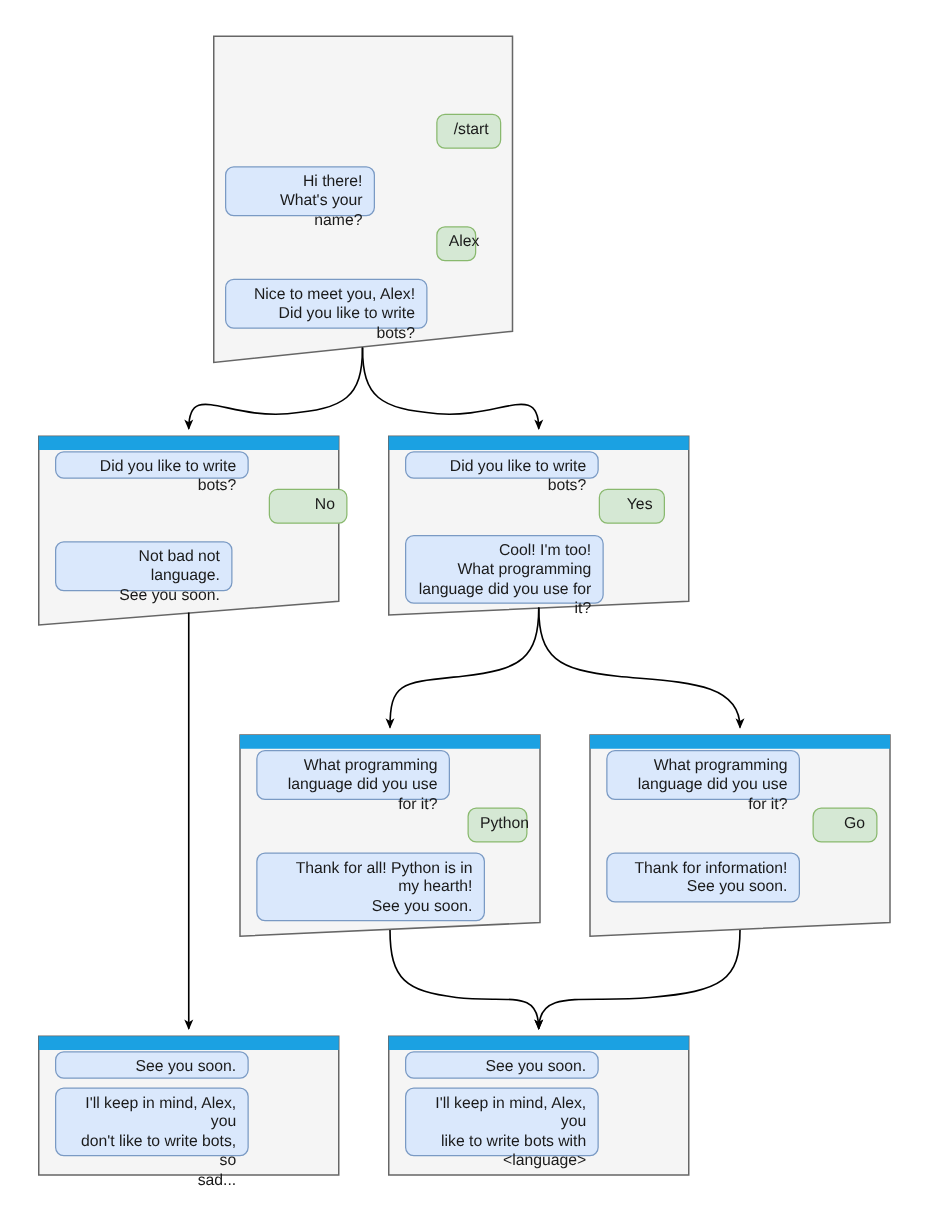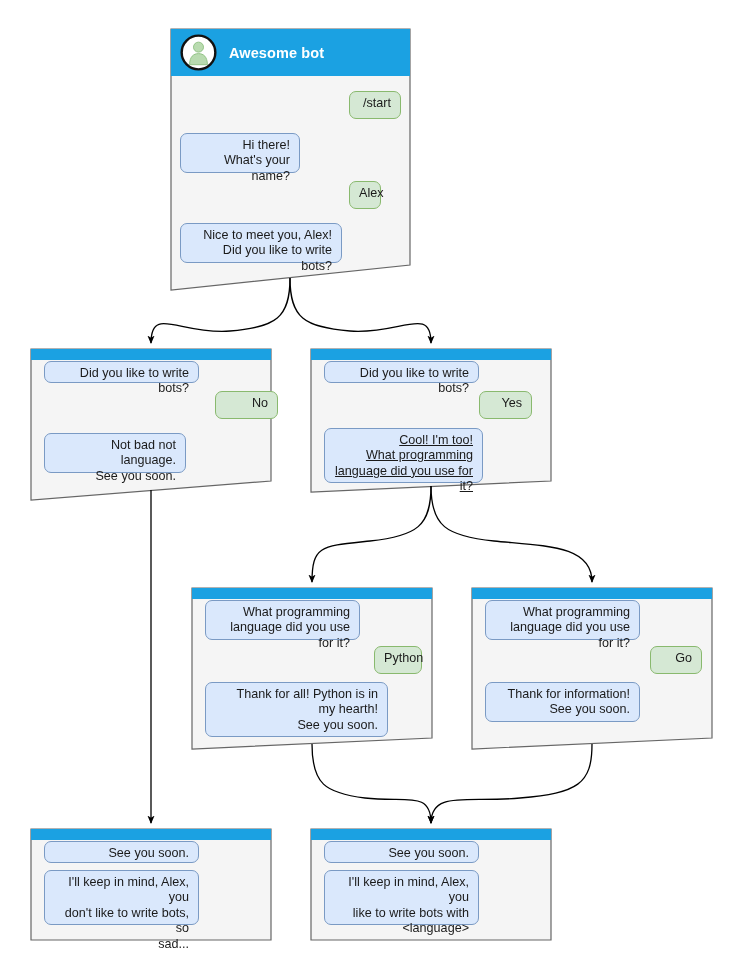--- a/index.html
+++ b/index.html
@@ -117,28 +117,20 @@
 
       <path d="M 431,486 C 431,526 446,536 494,541 C 545,546 592,545 592,582" marker-end="url(#arrow)"></path>
 
       <path d="M 312,744 C 312,784 325,793 365,798 C 405,803 431,790 431,823" marker-end="url(#arrow)"></path>
 
       <path d="M 592,744 C 592,784 578,793 520,798 C 468,803 431,790 431,823" marker-end="url(#arrow)"></path>
     </g>
   </svg>
 
   <div class="node" style="left:171px; top:29px; width:239px; height:261px;">
-    <div class="card-header tall" style="background:#1ba1e2;">
-      <svg class="avatar" viewBox="0 0 40 40" xmlns="http://www.w3.org/2000/svg">
-        <circle cx="20" cy="20" r="18.2" fill="#ffffff" stroke="#111111" stroke-width="2.6"></circle>
-        <circle cx="20" cy="14.2" r="5.4" fill="#b9dbb0" stroke="#8fc182" stroke-width="1"></circle>
-        <path d="M10.4,33.2 C10.4,24.6 14.6,21.2 20,21.2 C25.4,21.2 29.6,24.6 29.6,33.2 Z" fill="#b9dbb0" stroke="#8fc182" stroke-width="1"></path>
-      </svg>
-      <span class="bot-title">Awesome bot</span>
-    </div>
     <div class="node-content">
       <div class="bubble user" style="left:178px; top:62px; width:52px; height:28px;">/start</div>
       <div class="bubble bot" style="left:9px; top:104px; width:120px; height:40px;">Hi there!
 What's your name?</div>
       <div class="bubble user" style="left:178px; top:152px; width:32px; height:28px;">Alex</div>
       <div class="bubble bot" style="left:9px; top:194px; width:162px; height:40px;">Nice to meet you, Alex!
 Did you like to write bots?</div>
     </div>
   </div>
 
@@ -150,21 +142,21 @@
       <div class="bubble bot" style="left:13px; top:84px; width:142px; height:40px;">Not bad not language.
 See you soon.</div>
     </div>
   </div>
 
   <div class="node" style="left:311px; top:349px; width:240px; height:143px;">
     <div class="card-header" style="background:#1ba1e2;"></div>
     <div class="node-content">
       <div class="bubble bot" style="left:13px; top:12px; width:155px; height:22px;">Did you like to write bots?</div>
       <div class="bubble user" style="left:168px; top:42px; width:53px; height:28px;">Yes</div>
-      <div class="bubble bot" style="left:13px; top:79px; width:159px; height:55px;text-decoration:underline;">Cool! I'm too!
+      <div class="bubble bot" style="left:13px; top:79px; width:159px; height:55px;">Cool! I'm too!
 What programming
 language did you use for it?</div>
     </div>
   </div>
 
   <div class="node" style="left:192px; top:588px; width:240px; height:161px;">
     <div class="card-header" style="background:#1ba1e2;"></div>
     <div class="node-content">
       <div class="bubble bot" style="left:13px; top:12px; width:155px; height:40px;">What programming
 language did you use for it?</div>

